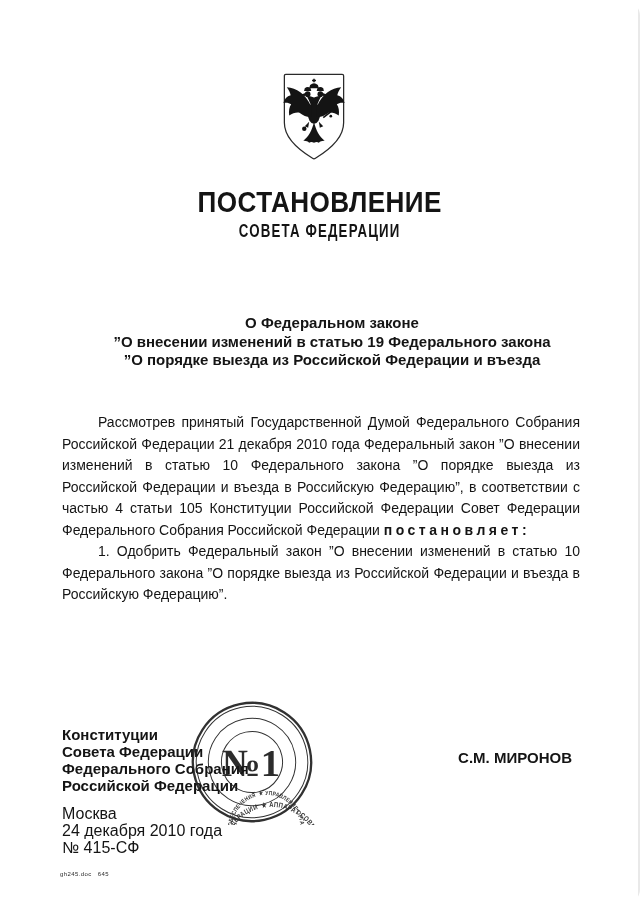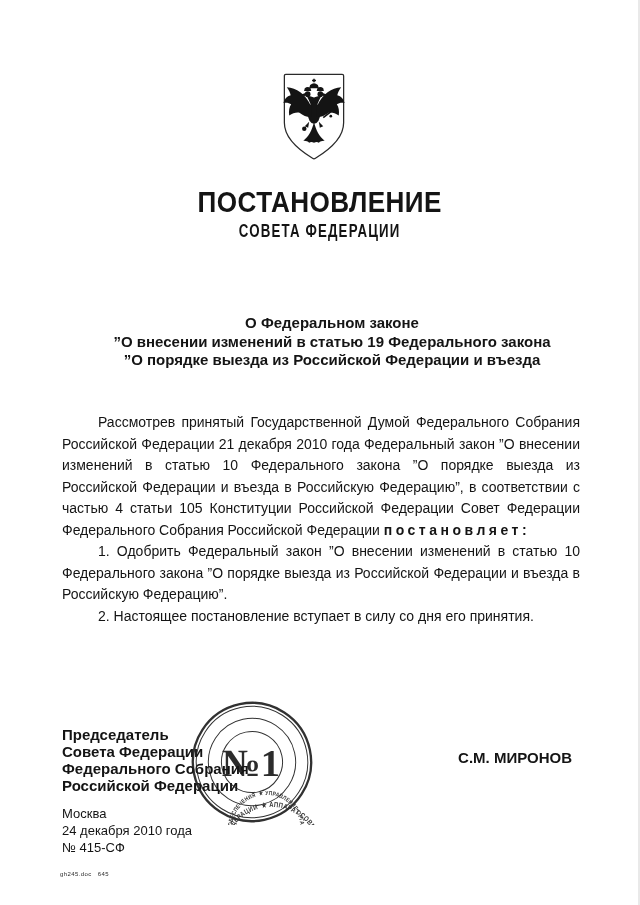--- a/index.html
+++ b/index.html
@@ -1,18 +1,18 @@
 <!DOCTYPE html>
 <html><head>
 <meta charset="utf-8">
 <style>
   html,body{margin:0;padding:0;background:#fff;}
   .page{
     position:relative;width:640px;height:905px;background:#ffffff;
-    font-family:"Liberation Sans",sans-serif;color:#141414;overflow:hidden;
+    font-family:"Liberation Sans",sans-serif;color:#141414;overflow:hidden;border-radius:16px;
   }
   .scan-edge{position:absolute;right:0;top:0;width:2px;height:100%;background:#e9e9e9;}
 
   
   .coa{position:absolute;left:280px;top:72px;width:68px;height:90px;}
 
   
   .title-block{position:absolute;left:0;top:187px;width:100%;text-align:center;}
   .doc-type{font-size:29px;font-weight:bold;line-height:30px;letter-spacing:.5px;
             display:inline-block;transform:scale(.9,1);margin:0;}
@@ -33,21 +33,21 @@
 
   
   .sig-title{position:absolute;left:62px;top:726px;font-weight:bold;
              font-size:15px;line-height:17px;}
   .sig-name{position:absolute;right:68px;top:749px;font-weight:bold;font-size:15px;}
 
   
   .stamp{position:absolute;left:189px;top:699px;width:126px;height:126px;opacity:.9;}
 
   
-  .place-date{position:absolute;left:62px;top:806px;font-size:13px;line-height:16.8px;}
+  .place-date{position:absolute;left:62px;top:806px;font-size:16px;line-height:16.8px;}
 
   
   .footer-note{position:absolute;left:60px;top:871px;font-size:6px;color:#2b2b2b;
                white-space:pre;letter-spacing:.4px;}
 </style>
 </head>
 <body>
 
 <div class="page">
   <div class="scan-edge"></div>
@@ -86,25 +86,24 @@
 
   <div class="subject">
     <div>О Федеральном законе</div>
     <div>”О внесении изменений в статью 19 Федерального закона</div>
     <div>”О порядке выезда из Российской Федерации и въезда</div>
   </div>
 
   <div class="body-text">
     <p><span>Рассмотрев принятый Государственной Думой Федерального Собрания Российской Федерации 21 декабря 2010 года Федеральный закон ”О внесении изменений в статью 10 Федерального закона ”О порядке выезда из Российской Федерации и въезда в Российскую Федерацию”, в соответствии с частью 4 статьи 105 Конституции Российской Федерации Совет Федерации Федерального Собрания Российской Федерации </span><span class="resolves">постановляет:</span></p>
     <p>1. Одобрить Федеральный закон ”О внесении изменений в статью 10 Федерального закона ”О порядке выезда из Российской Федерации и въезда в Российскую Федерацию”.</p>
-    <p>2. Настоящее постановление вступает в силу со дня его принятия.</p>
   </div>
 
   <div class="sig-title">
-    <div>Председатель</div>
+    <div>Конституции</div>
     <div>Совета Федерации</div>
     <div>Федерального Собрания</div>
     <div>Российской Федерации</div>
   </div>
   <div class="sig-name">С.М. МИРОНОВ</div>
 
   <svg class="stamp" viewBox="0 0 130 130" aria-hidden="true">
     <g transform="rotate(-12 65 65)" fill="none" stroke="#1b1b1b">
       <circle cx="65" cy="65" r="61" stroke-width="2.4"></circle>
       <circle cx="65" cy="65" r="57.5" stroke-width="1"></circle>

